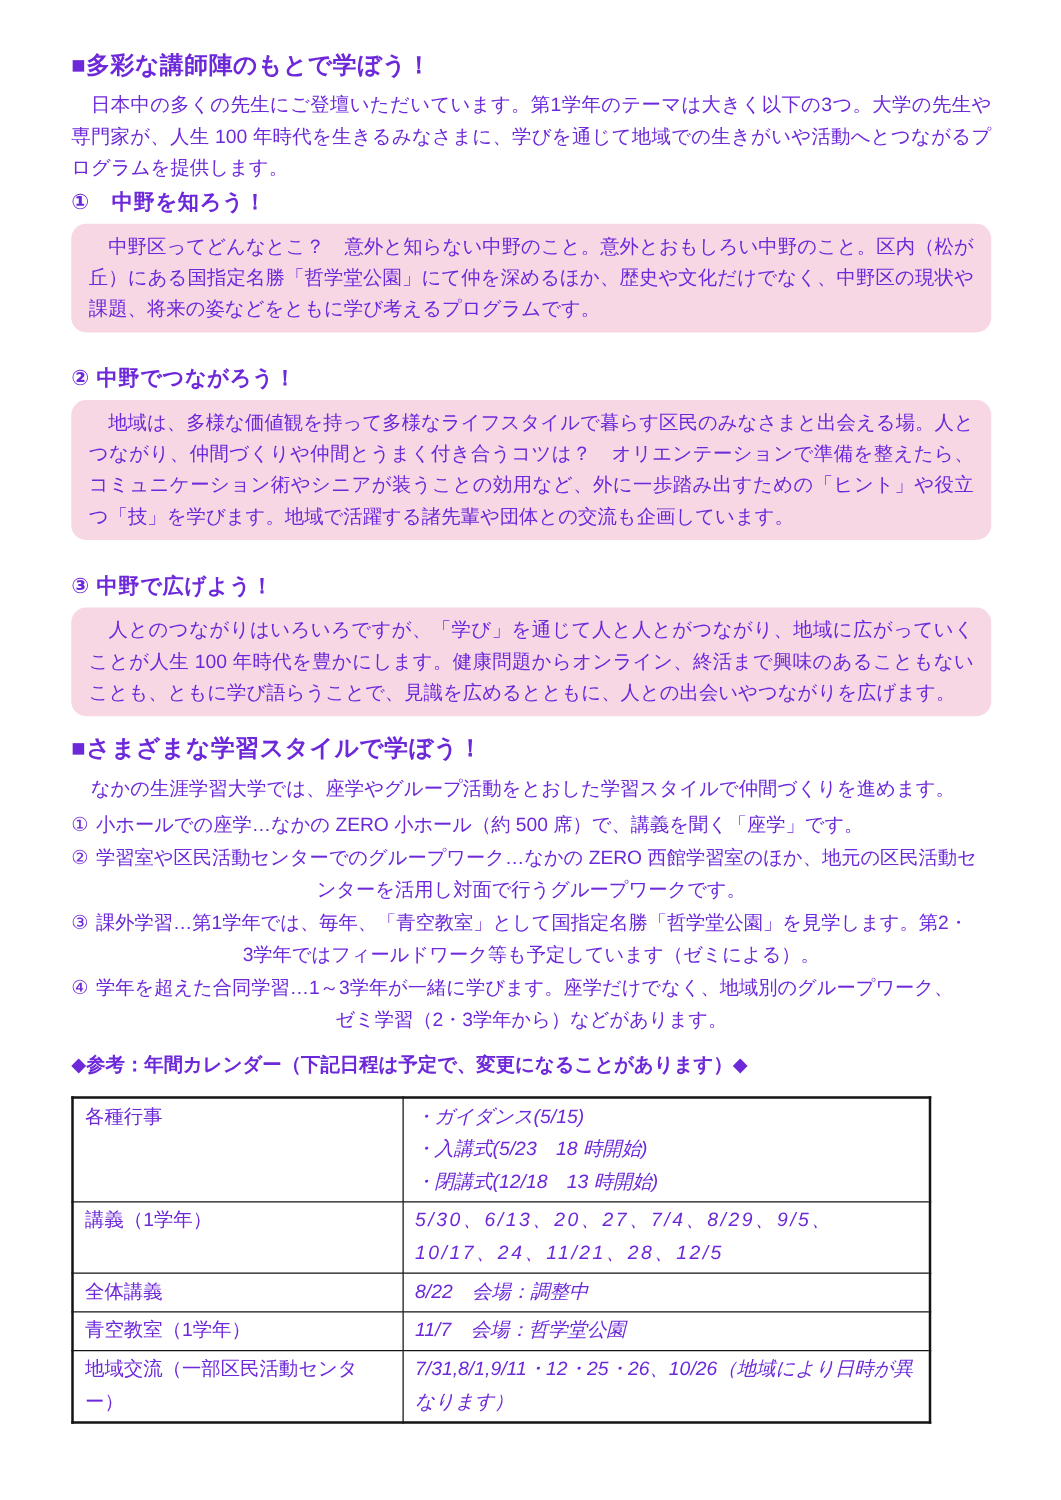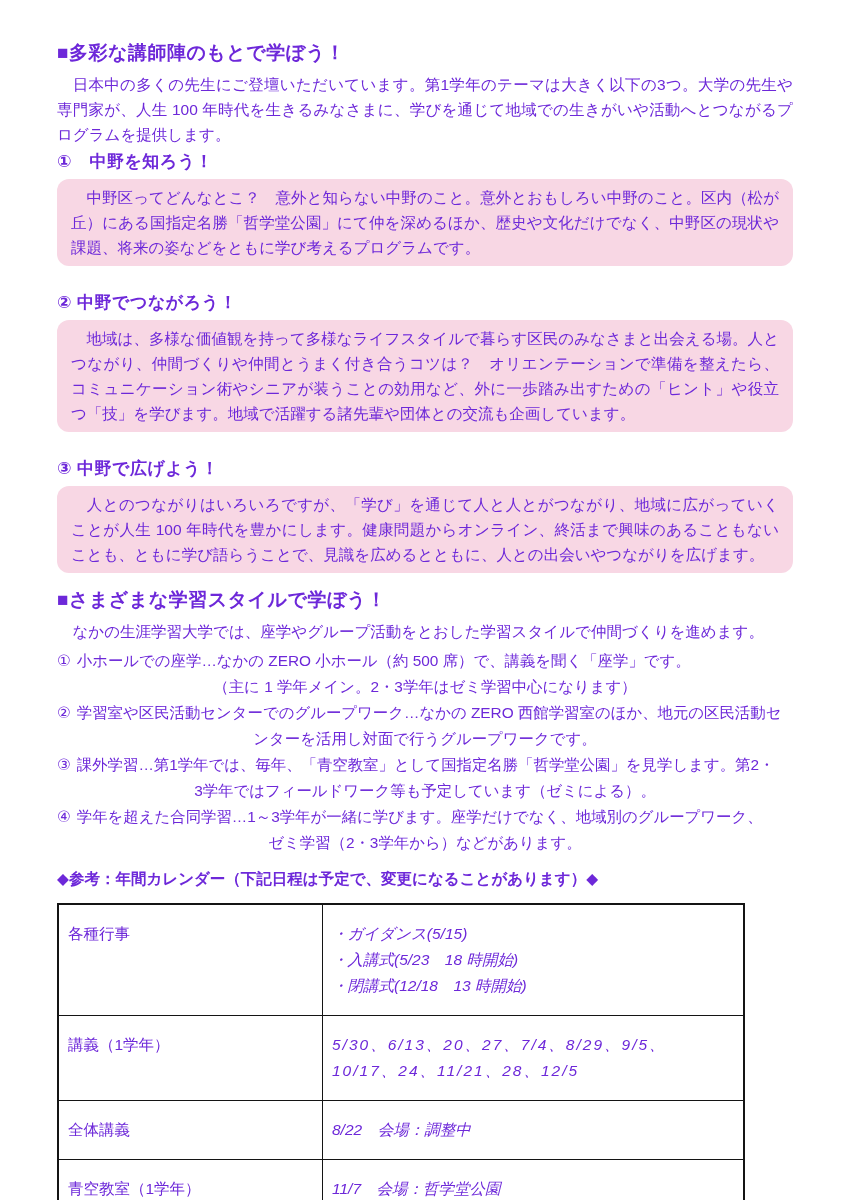--- a/index.html
+++ b/index.html
@@ -29,21 +29,21 @@
   h3{font-size:15.5px;line-height:25px;margin:10px 0 12px 0;font-weight:bold;}
   .cal-sub{font-size:15.5px;line-height:25px;margin:0 0 8px 0;}
   table.calendar{
     border-collapse:collapse;
     width:688px;
     table-layout:fixed;
   }
   table.calendar td{
     border:1.6px solid #141414;
     vertical-align:top;
-    padding:16px 9px;
+    padding:2px 9px;
     font-size:15.5px;line-height:26px;
   }
   table.calendar{border:2.2px solid #141414;}
   td.label{width:245px;}
   td.value div{white-space:nowrap;font-style:italic;}
   td.value .wrap{white-space:normal;}
   .spaced{letter-spacing:2px;}
   strong{font-weight:normal;}
 </style>
 </head>
@@ -74,21 +74,20 @@
     <div class="pinkbox box-gap" style="background: rgb(248, 215, 228);">
       <p>　人とのつながりはいろいろですが、「学び」を通じて人と人とがつながり、地域に広がっていくことが人生 100 年時代を豊かにします。健康問題からオンライン、終活まで興味のあることもないことも、ともに学び語らうことで、見識を広めるとともに、人との出会いやつながりを広げます。</p>
     </div>
   </div>
 
   <h1>■さまざまな学習スタイルで学ぼう！</h1>
   <p class="para lead">　なかの生涯学習大学では、座学やグループ活動をとおした学習スタイルで仲間づくりを進めます。</p>
 
   <div class="style-item">
     <p class="line1"><span class="num">①</span><strong>小ホールでの座学</strong><span>…なかの ZERO 小ホール（約 500 席）で、講義を聞く「座学」です。</span></p>
-    <p class="line2">（主に 1 学年メイン。2・3学年はゼミ学習中心になります）</p>
   </div>
 
   <div class="style-item">
     <p class="line1"><span class="num">②</span><strong>学習室や区民活動センターでのグループワーク</strong><span>…なかの ZERO 西館学習室のほか、地元の区民活動セ</span></p>
     <p class="line2">ンターを活用し対面で行うグループワークです。</p>
   </div>
 
   <div class="style-item">
     <p class="line1"><span class="num">③</span><strong>課外学習</strong><span>…第1学年では、毎年、「青空教室」として国指定名勝「哲学堂公園」を見学します。第2・</span></p>
     <p class="line2">3学年ではフィールドワーク等も予定しています（ゼミによる）。</p>
@@ -123,16 +122,22 @@
       <td class="value">
         <div>8/22　会場：調整中</div>
       </td>
     </tr>
     <tr>
       <td class="label">青空教室（1学年）</td>
       <td class="value">
         <div>11/7　会場：哲学堂公園</div>
       </td>
     </tr>
+    <tr>
+      <td class="label">地域交流（一部区民活動センター）</td>
+      <td class="value">
+        <div class="wrap">7/31,8/1,9/11・12・25・26、10/26（地域により日時が異なります）</div>
+      </td>
+    </tr>
   </tbody>
     </table>
 
 </div>
 
 </body></html>

